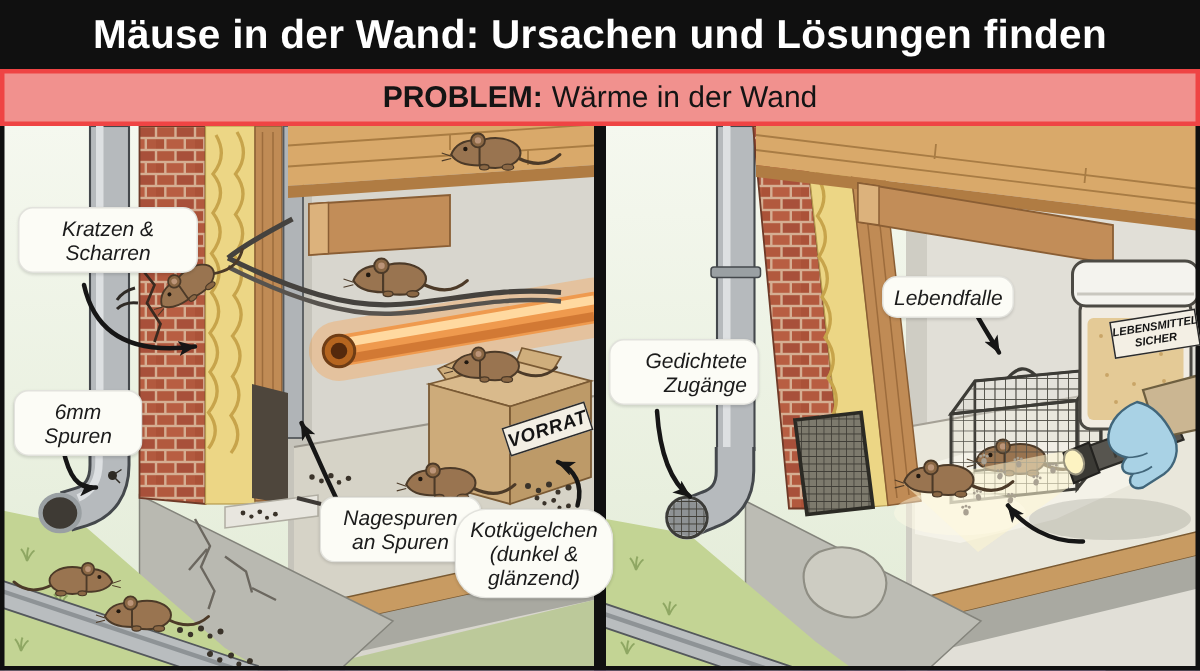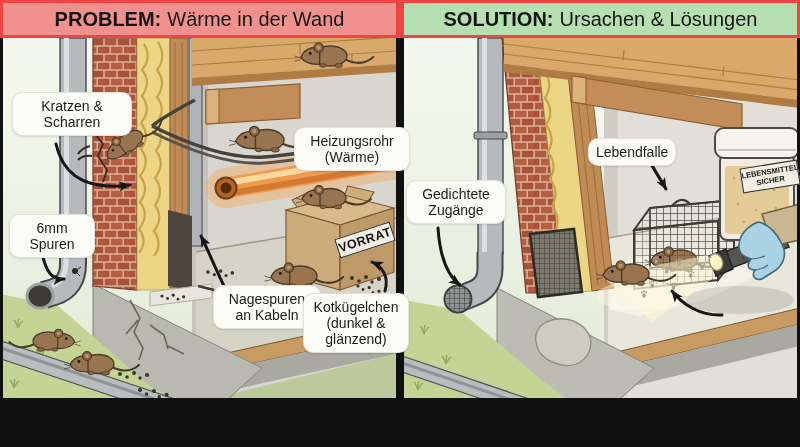--- a/index.html
+++ b/index.html
@@ -3,40 +3,37 @@
 <meta charset="utf-8">
 <style>
   html,body{margin:0;padding:0;background:#333;}
   .stage{width:800px;height:447px;position:relative;font-family:"Liberation Sans",sans-serif;background:#101010;overflow:hidden;}
   .title-bar{height:46px;display:flex;align-items:center;justify-content:center;background:#101010;color:#fff;font-size:27px;font-weight:700;letter-spacing:.2px;}
   .headers{height:38px;display:flex;background:#ef4444;padding:0 3px;gap:8px;}
   .hdr{flex:1;margin:3px 0;display:flex;align-items:center;justify-content:center;font-size:20px;color:#141414;gap:6px;}
   .hdr .b{font-weight:700;}
   .hdr.problem{background:#f1918e;}
   .hdr.solution{background:#b7e0b2;}
-  .canvas{position:relative;width:737px;height:363px;background:#f0abfc;}
+  .canvas{position:relative;width:737px;height:363px;background:#f0abfc;font-style:italic;}
   .canvas svg{position:absolute;left:0;top:0;}
   .callout{position:absolute;background:#fcfcf6;border:1px solid rgba(0,0,0,.10);border-radius:10px;padding:5px 7px;font-size:14px;line-height:1.15;text-align:center;color:#1b1b1b;box-shadow:0 1px 2px rgba(0,0,0,.12);}
   .tag{position:absolute;background:#f3efe4;border:1.5px solid #2b2b2b;text-align:center;font-weight:700;color:#141414;}
   .tag.vorrat{left:336px;top:192px;width:56px;font-size:12.5px;letter-spacing:.5px;padding:2px 0;transform:rotate(-18deg);}
   .tag.jar{left:741px;top:126px;width:56px;font-size:7.5px;line-height:1.25;padding:2px 0;transform:rotate(-9deg);border-width:1px;}
 </style>
 </head>
 <body>
 
 <div class="stage">
+  <div class="title-bar">Mäuse in der Wand: Ursachen und Lösungen finden</div>
 
   <div class="headers">
     <div class="hdr problem">
       <span class="b">PROBLEM:</span>
       <span>Wärme in der Wand</span>
-    </div>
-    <div class="hdr solution">
-      <span class="b">SOLUTION:</span>
-      <span>Ursachen &amp; Lösungen</span>
     </div>
   </div>
 
   <div class="canvas">
   <svg width="800" height="363" viewBox="0 0 800 363">
     <defs>
       <clipPath id="clipL">
             <rect x="0" y="0" width="396" height="363"></rect>
           </clipPath>
       <clipPath id="clipR">
@@ -318,22 +315,21 @@
     </g>
 
     <rect x="396" y="0" width="8" height="363" fill="#101010"></rect>
     <rect x="0" y="0" width="3" height="363" fill="#101010"></rect>
     <rect x="797" y="0" width="3" height="363" fill="#101010"></rect>
     <rect x="0" y="360" width="800" height="3" fill="#101010"></rect>
   </svg>
 
     <div class="callout" style="left:12px;top:54px;width:104px;">Kratzen &amp; Scharren</div>
     <div class="callout" style="left:9px;top:176px;width:70px;">6mm Spuren</div>
-    <div class="callout" style="left:294px;top:89px;width:100px;">Heizungsrohr (Wärme)</div>
-    <div class="callout" style="left:213px;top:247px;width:92px;">Nagespuren an Kabeln</div>
-    <div class="callout" style="left:303px;top:255px;width:90px;">Kotkügelchen (dunkel &amp; glänzend)</div>
+    <div class="callout" style="left:213px;top:247px;width:92px;">Nagespuren an Spuren</div>
+    <div class="callout" style="left:303px;top:255px;width:90px;border-radius:21px;">Kotkügelchen (dunkel &amp; glänzend)</div>
     <div class="tag vorrat">VORRAT</div>
 
-    <div class="callout" style="left:406px;top:142px;width:84px;">Gedichtete Zugänge</div>
+    <div class="callout" style="left:406px;top:142px;width:84px;text-align:right;">Gedichtete Zugänge</div>
     <div class="callout" style="left:588px;top:100px;white-space:nowrap;text-align:right;">Lebendfalle</div>
     <div class="tag jar">LEBENSMITTEL SICHER</div>
   </div>
 </div>
 
 </body></html>

